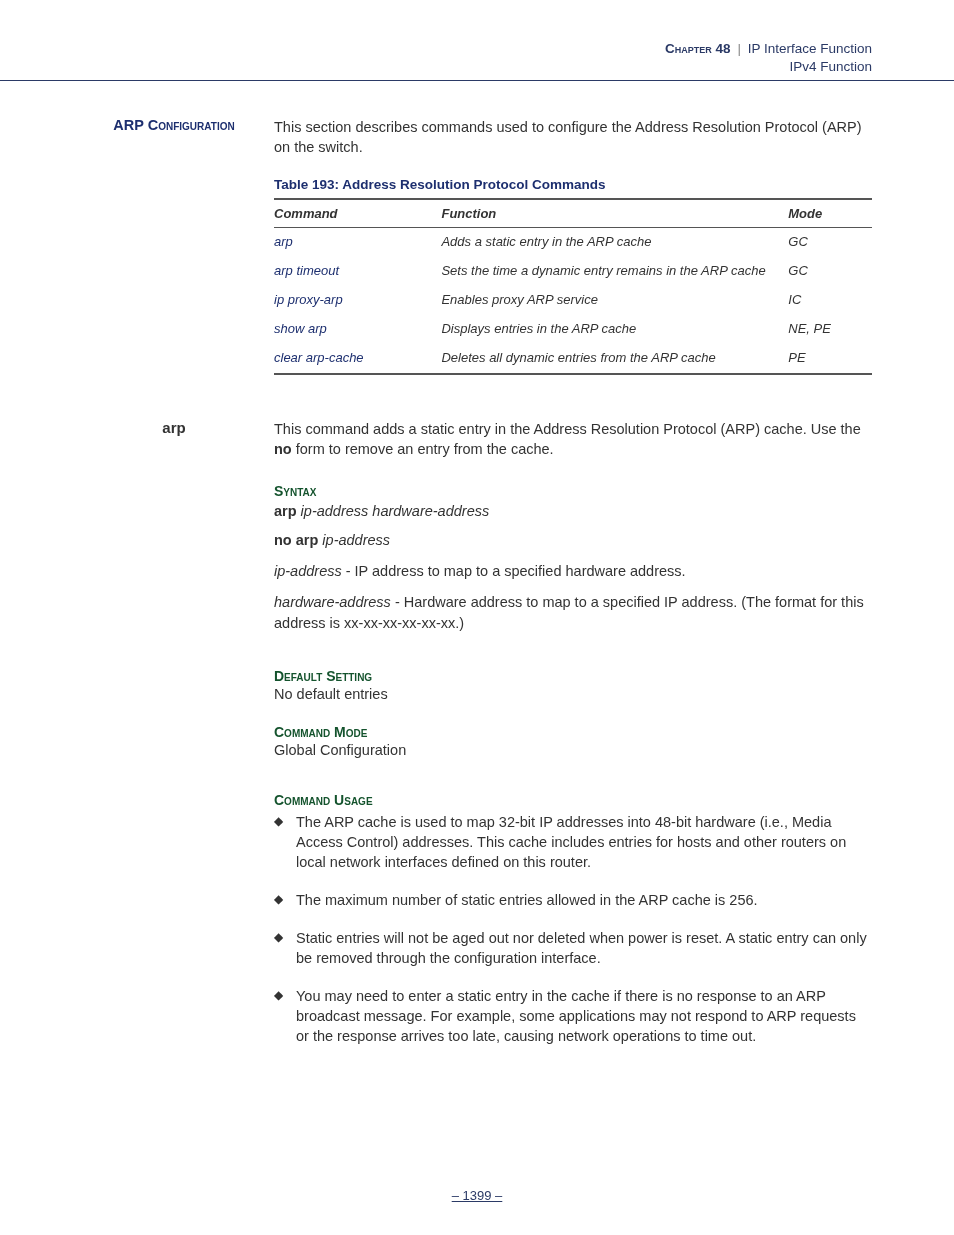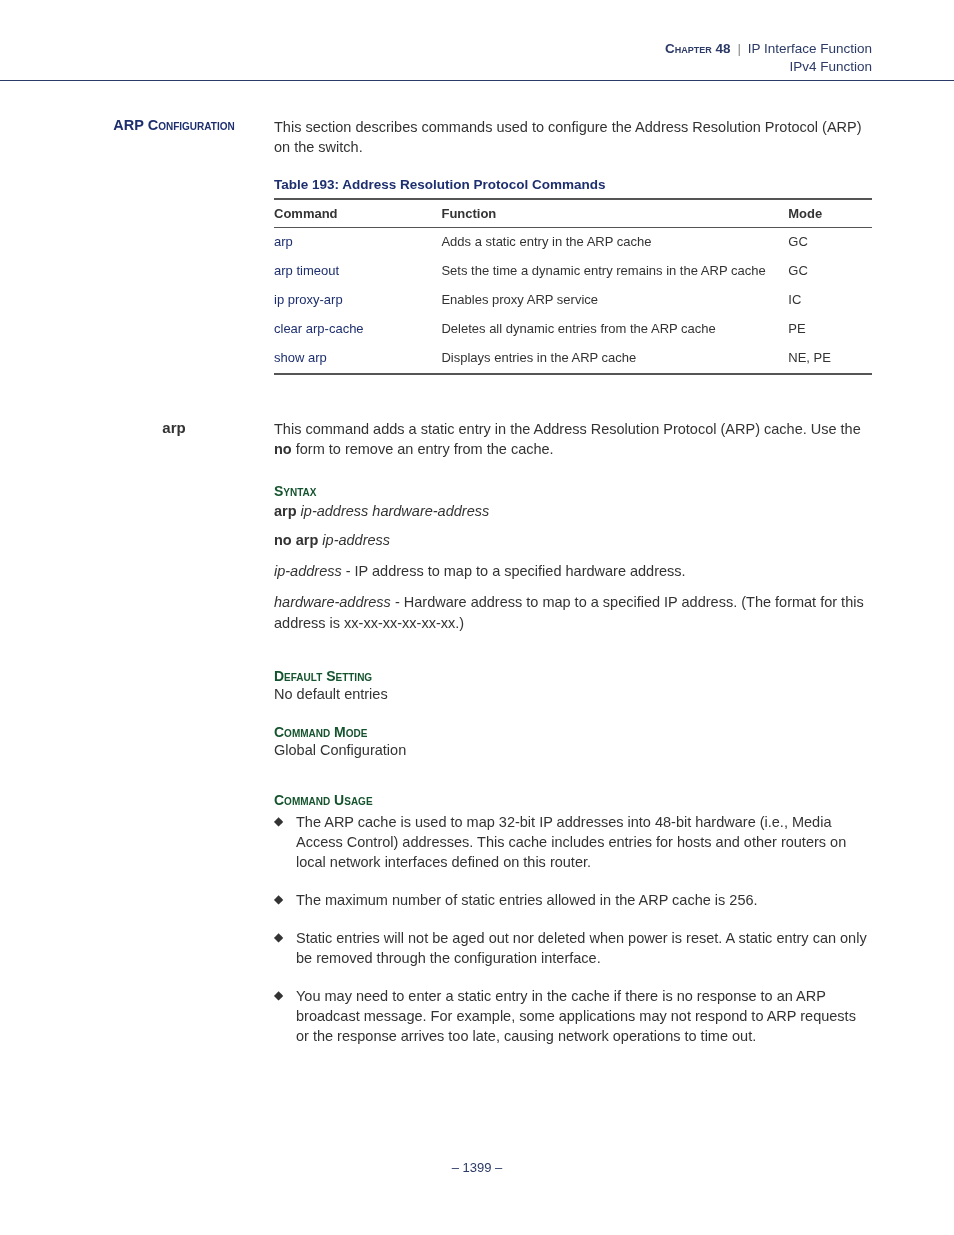--- a/index.html
+++ b/index.html
@@ -57,20 +57,21 @@
   .table-title {
     color: #1d2f6f;
     font-weight: bold;
     font-size: 13.5px;
     margin: 0 0 6px 0;
   }
   table.cmd {
     border-collapse: collapse;
     width: 100%;
     font-size: 13px;
+    font-style: italic;
   }
   table.cmd th {
     text-align: left;
     font-weight: bold;
     color: #333;
     padding: 6px 8px 6px 0;
     border-bottom: 1px solid #555;
     border-top: 2px solid #555;
   }
   table.cmd td {
@@ -117,25 +118,26 @@
     content: "◆";
     position: absolute;
     left: 0;
     top: 1px;
     color: #333;
     font-size: 12px;
   }
 
   .footer {
     position: absolute;
-    bottom: 60px;
+    bottom: 32px;
     left: 0; right: 0;
     text-align: center;
     color: #2b3a66;
     font-size: 13px;
+    text-decoration: underline;
   }
 </style>
 </head>
 <body>
 
 <div class="page">
 
   <div class="header-block">
     <div>
       <span class="chapter-label"><span class="sc">Chapter</span> <span>48</span></span>
@@ -172,28 +174,28 @@
             <td class="link">arp timeout</td>
             <td>Sets the time a dynamic entry remains in the ARP cache</td>
             <td>GC</td>
           </tr>
           <tr>
             <td class="link">ip proxy-arp</td>
             <td>Enables proxy ARP service</td>
             <td>IC</td>
           </tr>
           <tr>
+            <td class="link">show arp</td>
+            <td>Displays entries in the ARP cache</td>
+            <td>NE, PE</td>
+          </tr>
+          <tr>
             <td class="link">clear arp-cache</td>
             <td>Deletes all dynamic entries from the ARP cache</td>
             <td>PE</td>
-          </tr>
-          <tr>
-            <td class="link">show arp</td>
-            <td>Displays entries in the ARP cache</td>
-            <td>NE, PE</td>
           </tr>
         </tbody>
       </table>
     </div>
   </div>
 
   <div class="row" style="margin-top:44px;">
     <div class="label-col">
       <span class="cmd-label">arp</span>
     </div>

